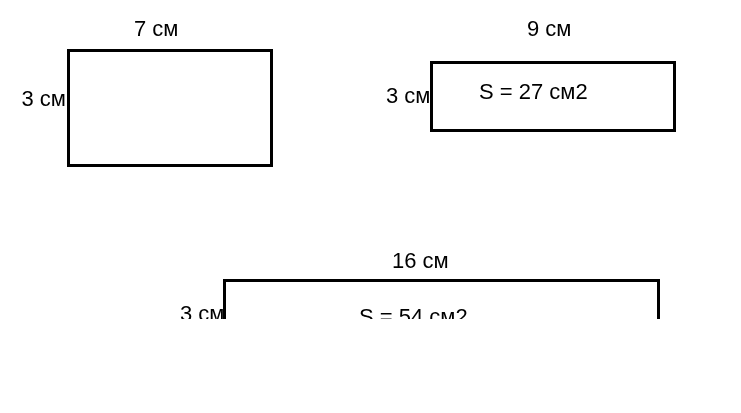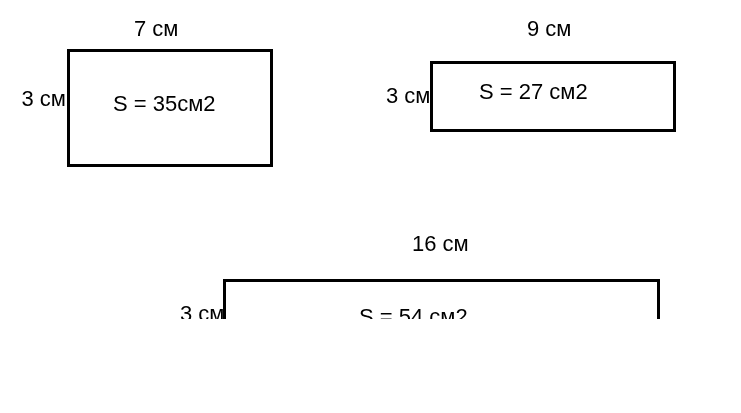--- a/index.html
+++ b/index.html
@@ -35,33 +35,32 @@
   .f1-w    { left: 134px; top: 18px; }
   .f1-h    { left: 20px;  top: 88px; width: 46px; text-align: right; }
   .f1-a    { left: 113px; top: 93px; }
   
   .f2-rect { left: 430px; top: 61px; width: 246px; height: 71px; }
   .f2-w    { left: 527px; top: 18px; }
   .f2-h    { left: 386px; top: 85px; width: 42px; text-align: right; }
   .f2-a    { left: 479px; top: 81px; text-align: right; }
   
   .f3-rect { left: 223px; top: 279px; width: 437px; height: 78px; }
-  .f3-w    { left: 392px; top: 233px; margin-left: 20px; }
+  .f3-w    { left: 392px; top: 250px; }
   .f3-h    { left: 180px; top: 303px; width: 41px; text-align: right; }
   .f3-a    { left: 359px; top: 306px; }
 </style>
 </head>
 <body>
 
 <div id="canvas">
 
   <div class="rect f1-rect"></div>
   <div class="label f1-w">7 см</div>
   <div class="label f1-h">3 см</div>
-  <div class="label f1-a">S = 35см2</div>
 
   <div class="rect f2-rect"></div>
   <div class="label f2-w">9 см</div>
   <div class="label f2-h">3 см</div>
   <div class="label f2-a">S = 27 см2</div>
 
   <div class="rect f3-rect"></div>
   <div class="label f3-w">16 см</div>
   <div class="label f3-h">3 см</div>
   <div class="label f3-a">S = 54 см2</div>

